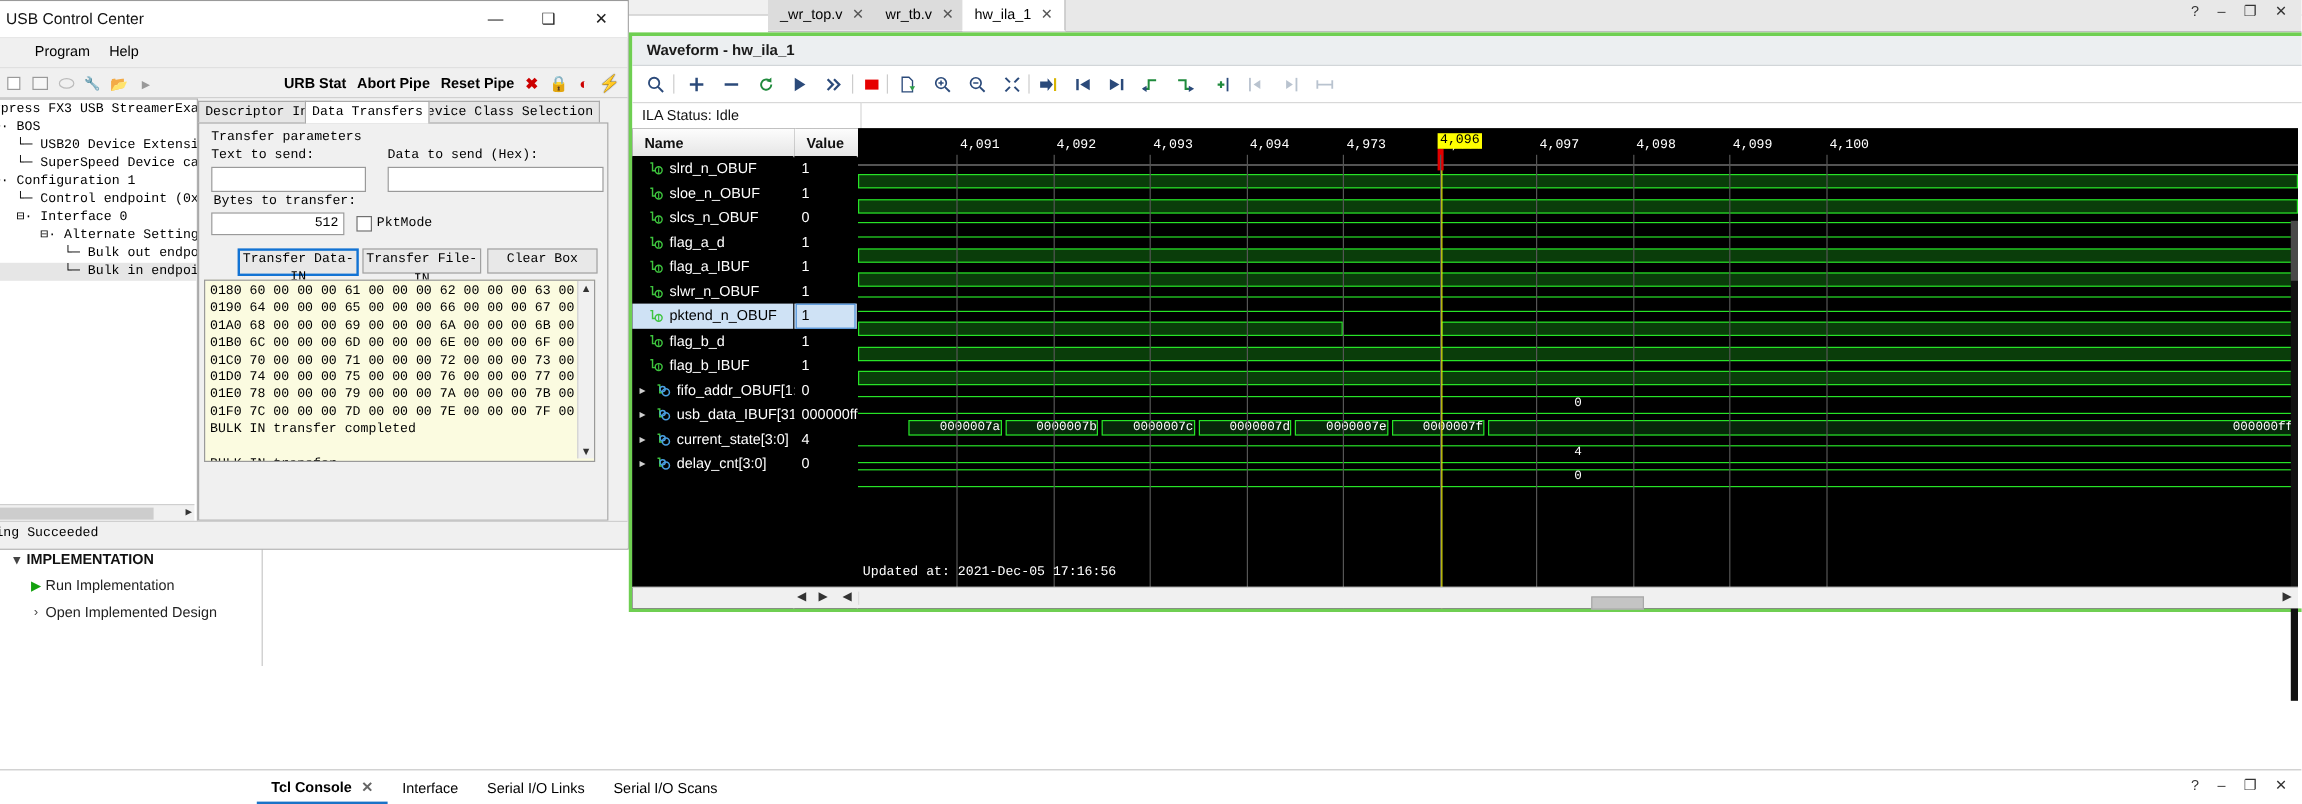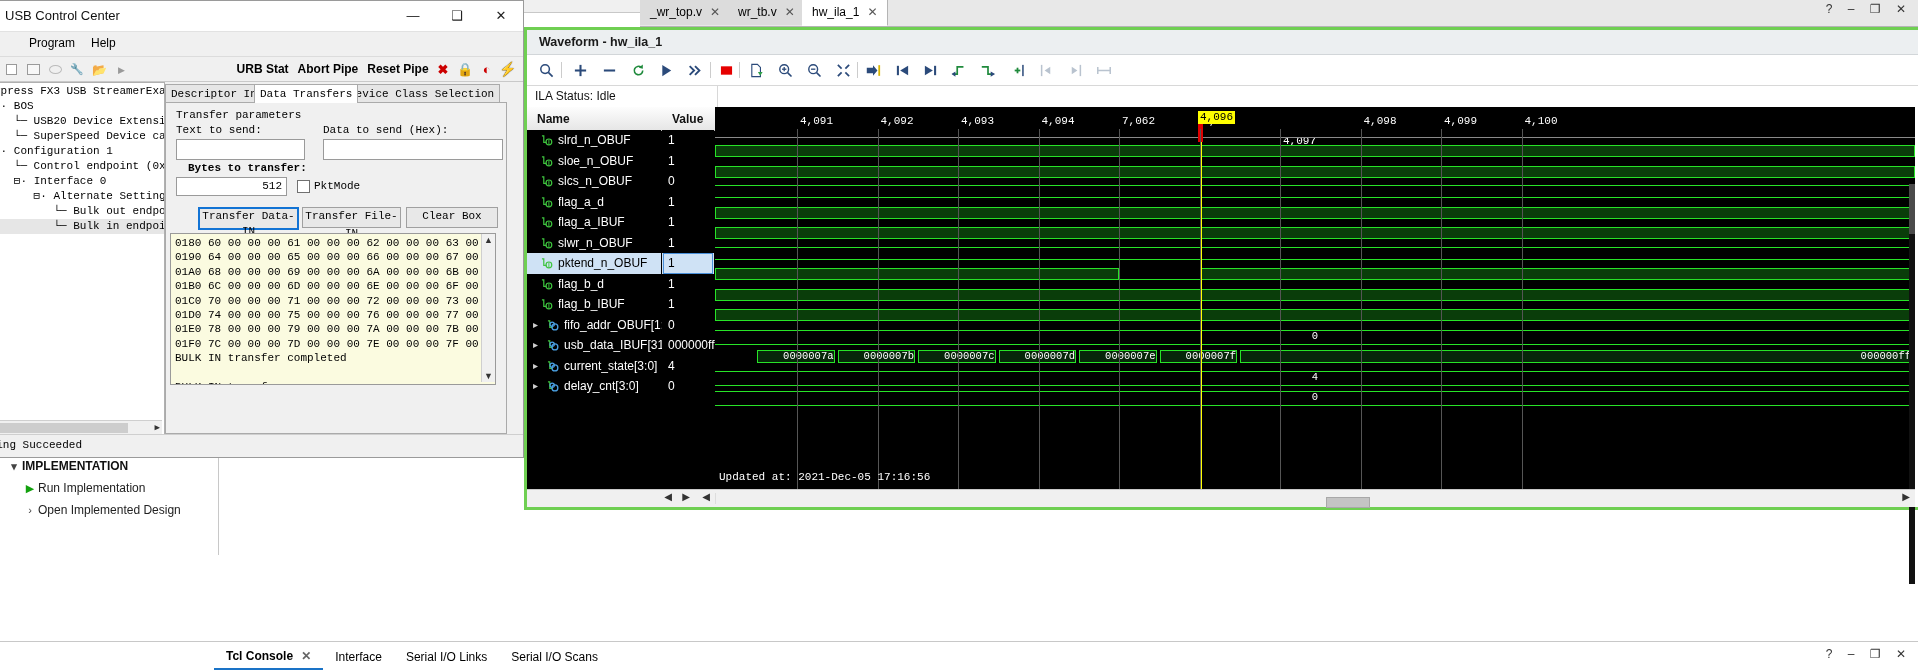--- a/index.html
+++ b/index.html
@@ -266,21 +266,21 @@
           <div class="ptab active" style="left:89px;">Data Transfers</div>
           <div class="ptab" style="left:178px;">Device Class Selection</div>
         </div>
 
         <div class="tabbody">
           <div class="lbl" style="left:10px;top:6px;">Transfer parameters</div>
           <div class="lbl" style="left:10px;top:21px;">Text to send:</div>
           <input class="tinput" style="left: 10px; top: 36px; width: 123px;" value="">
           <div class="lbl" style="left:157px;top:21px;">Data to send (Hex):</div>
           <input class="tinput" style="left: 157px; top: 36px; width: 174px;" value="">
-          <div class="lbl" style="left:22px;top:59px;font-weight:bold;">Bytes to transfer:</div>
+          <div class="lbl" style="left:12px;top:59px;">Bytes to transfer:</div>
           <div class="tinput right" style="left:10px;top:74px;width:105px;">512</div>
           <div class="chk" style="left:131px;top:77px;"></div>
           <div class="lbl" style="left:148px;top:77px;">PktMode</div>
 
           <div class="btn focus" style="left:32px;top:104px;width:97px;">Transfer Data-IN</div>
           <div class="btn" style="left:136px;top:104px;width:97px;">Transfer File-IN</div>
           <div class="btn" style="left:240px;top:104px;width:90px;">Clear Box</div>
 
           <div class="hexbox" style="top:130px;height:150px;">
             <div id="hexlines" style="padding-top:2px;">
@@ -660,23 +660,23 @@
             <span class="vv">0</span>
           </div>
         </div>
 
       <div class="wavecol">
         <div class="ruler" id="ruler">
             <div class="tick" style="left: 85px;">4,091</div>
             <div class="tick" style="left: 165.5px;">4,092</div>
             <div class="tick" style="left: 246px;">4,093</div>
             <div class="tick" style="left: 326.5px;">4,094</div>
-            <div class="tick" style="left: 407px;">7,062</div>
+            <div class="tick" style="left: 407px;">4,973</div>
             <div class="tick" style="left: 487.5px;">4,096</div>
-            <div class="tick" style="left: 568px; margin-top: 20px;">4,097</div>
+            <div class="tick" style="left: 568px;">4,097</div>
             <div class="tick" style="left: 648.5px;">4,098</div>
             <div class="tick" style="left: 729px;">4,099</div>
             <div class="tick" style="left: 809.5px;">4,100</div>
             <div style="position: absolute; left: 0px; top: 30px; width: 1200px; height: 1px; background: rgb(138, 138, 138);"></div>
           </div>
         <div class="wlanes" id="wlanes">
             <div class="lane">
               <div class="hi" style="left: 0px; width: 1200px;"></div>
             </div>
             <div class="lane">

